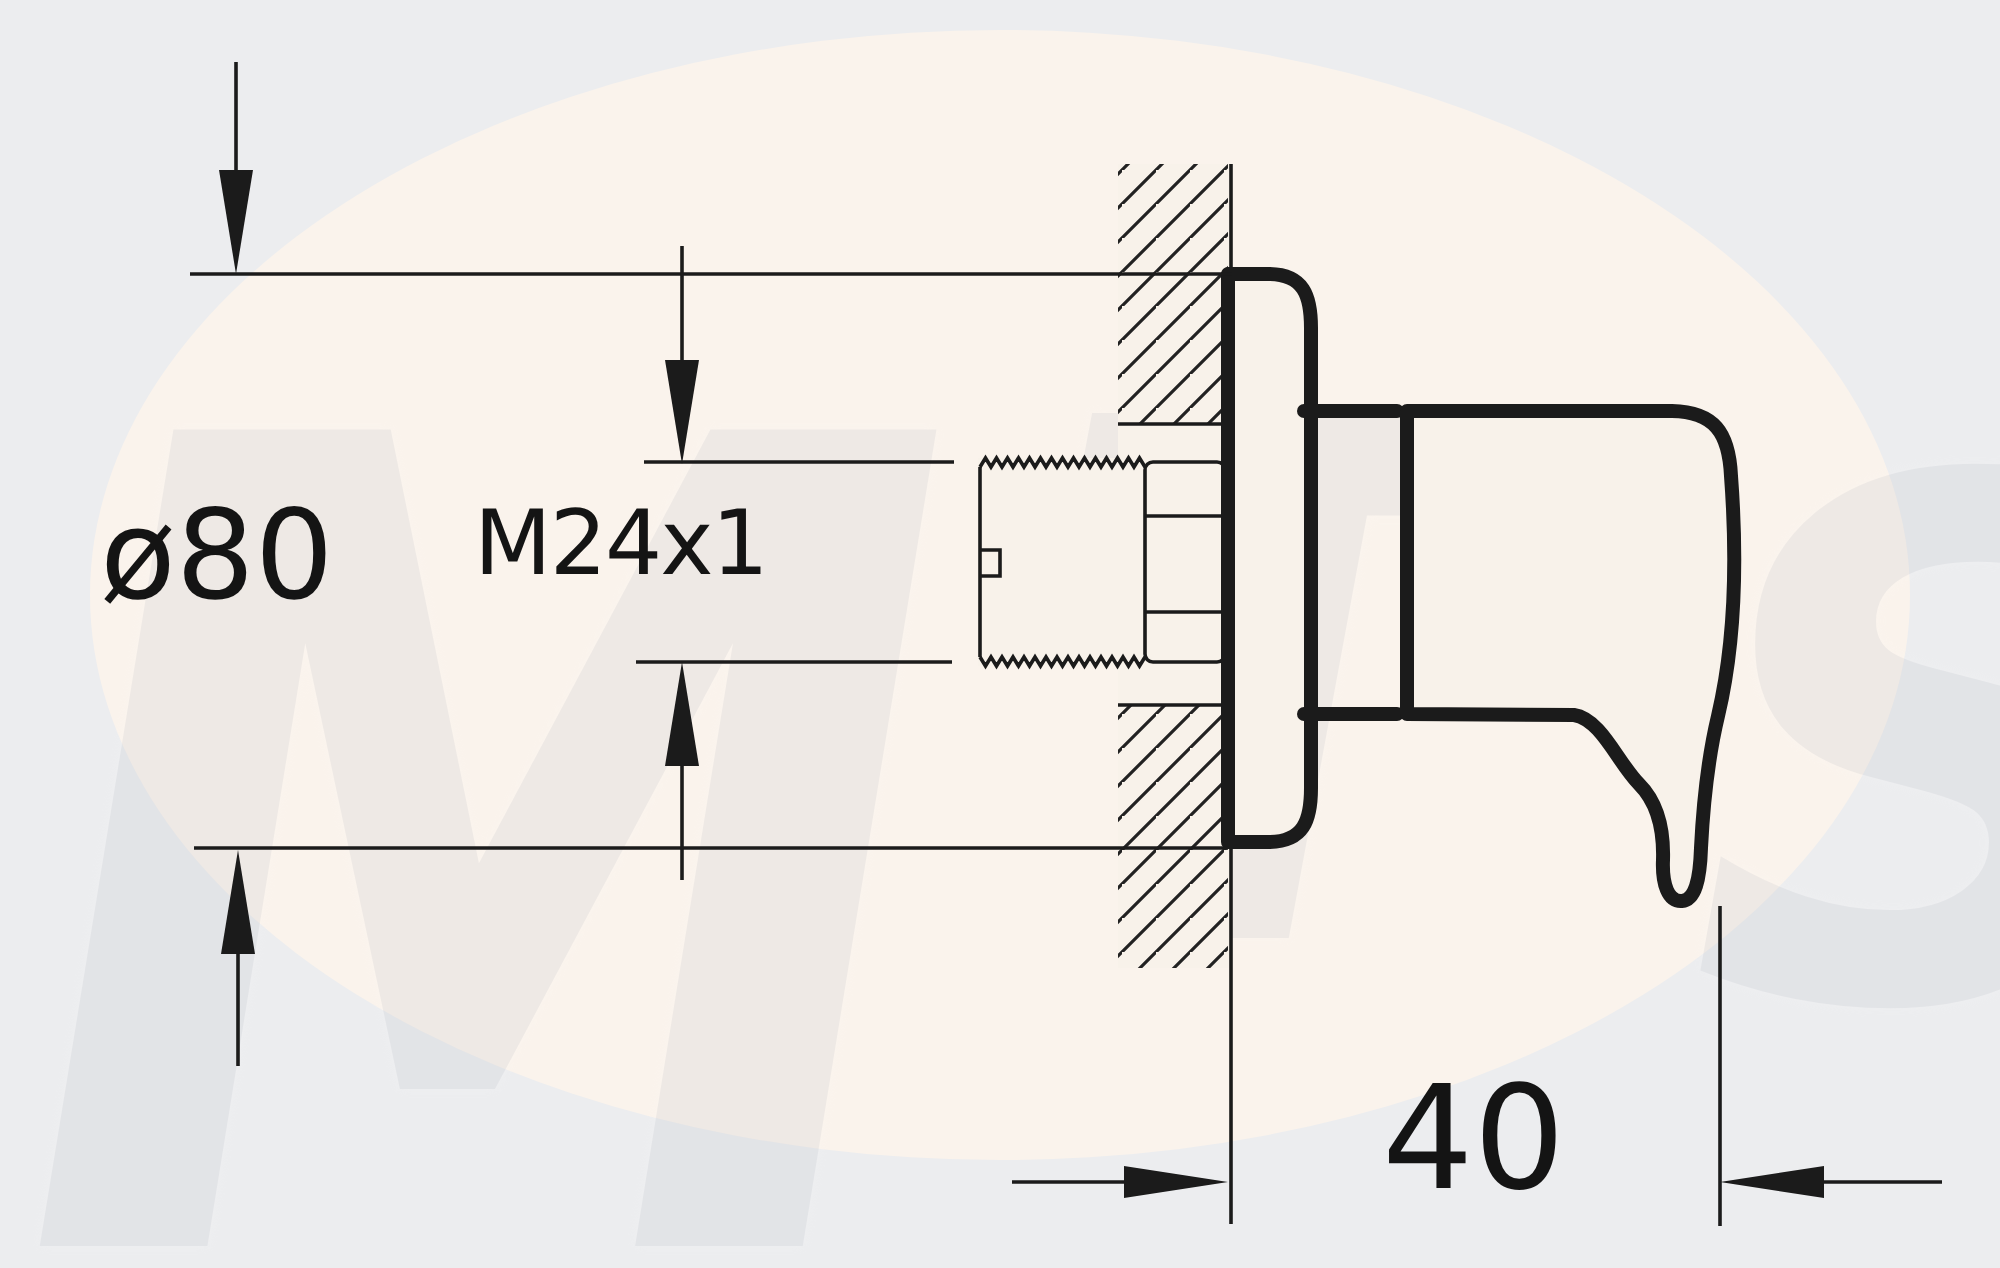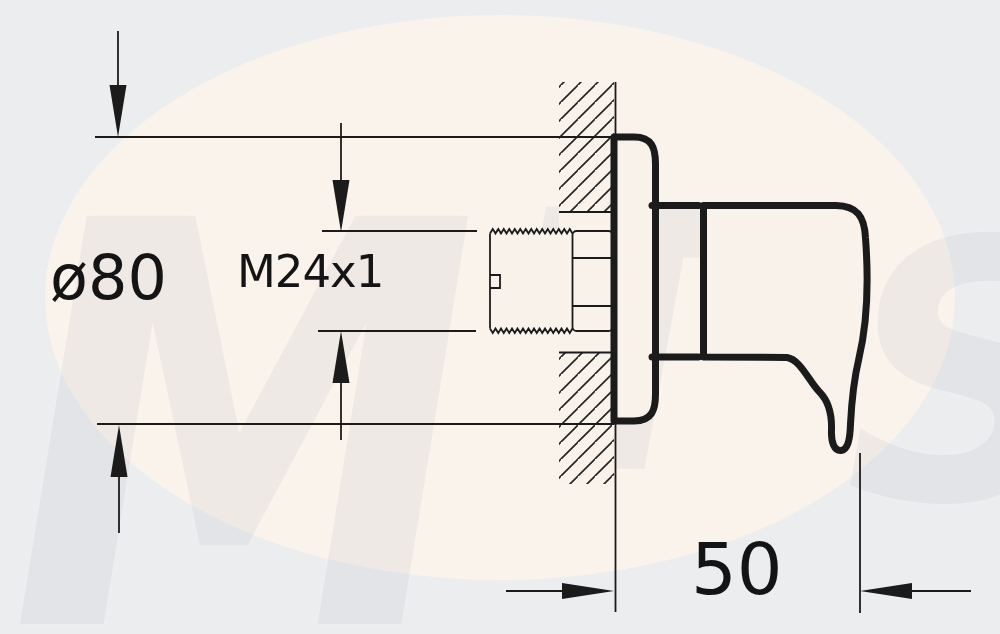--- a/index.html
+++ b/index.html
@@ -122,15 +122,15 @@
       <line class="thin" x1="860" y1="453" x2="860" y2="613"></line>
       <line class="thin" x1="506" y1="591" x2="566" y2="591"></line>
       <polygon class="arrow" points="614,591 562,583 562,599"></polygon>
       <line class="thin" x1="908" y1="591" x2="971" y2="591"></line>
       <polygon class="arrow" points="860,591 912,583 912,599"></polygon>
     </g>
   </svg>
 
   <div id="lbl-dia" class="dim-label">ø80</div>
   <div id="lbl-thread" class="dim-label">M24x1</div>
-  <div id="lbl-depth" class="dim-label">50</div>
+  <div id="lbl-depth" class="dim-label">40</div>
 
 </div>
 
 </body></html>

